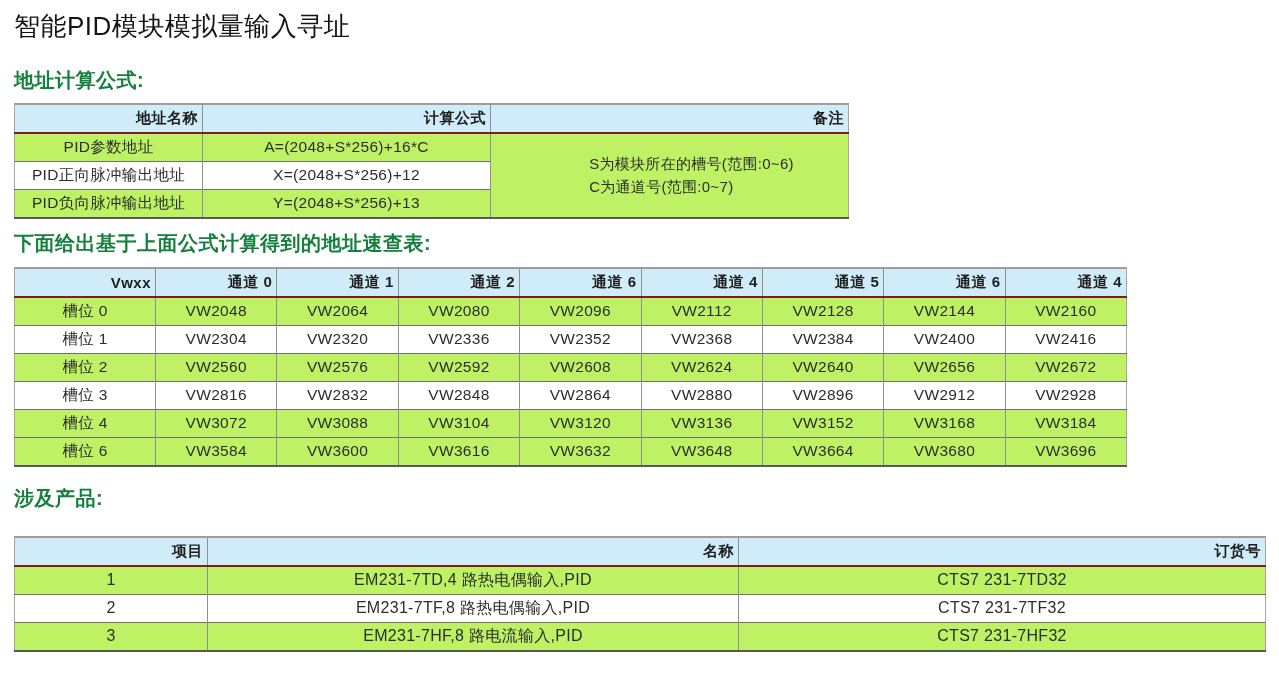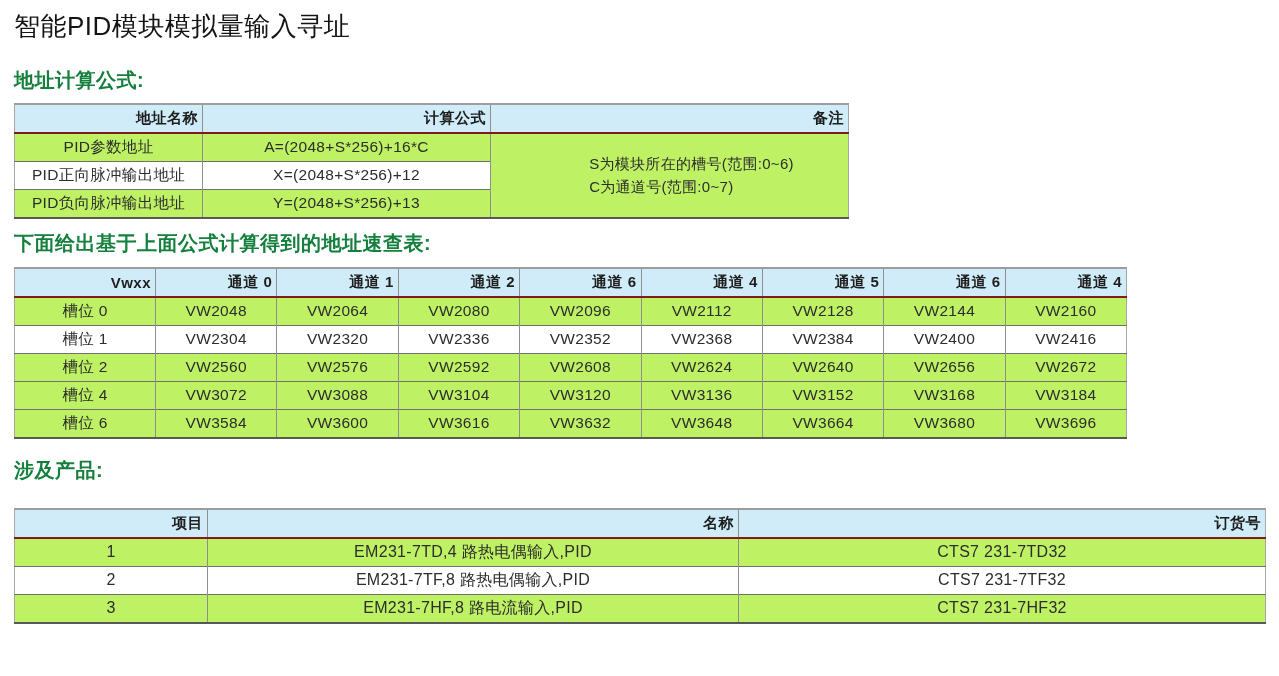--- a/index.html
+++ b/index.html
@@ -135,20 +135,31 @@
         <td>槽位 2</td>
         <td>VW2560</td>
         <td>VW2576</td>
         <td>VW2592</td>
         <td>VW2608</td>
         <td>VW2624</td>
         <td>VW2640</td>
         <td>VW2656</td>
         <td>VW2672</td>
       </tr>
+      <tr>
+        <td>槽位 3</td>
+        <td>VW2816</td>
+        <td>VW2832</td>
+        <td>VW2848</td>
+        <td>VW2864</td>
+        <td>VW2880</td>
+        <td>VW2896</td>
+        <td>VW2912</td>
+        <td>VW2928</td>
+      </tr>
       <tr class="alt">
         <td>槽位 4</td>
         <td>VW3072</td>
         <td>VW3088</td>
         <td>VW3104</td>
         <td>VW3120</td>
         <td>VW3136</td>
         <td>VW3152</td>
         <td>VW3168</td>
         <td>VW3184</td>

